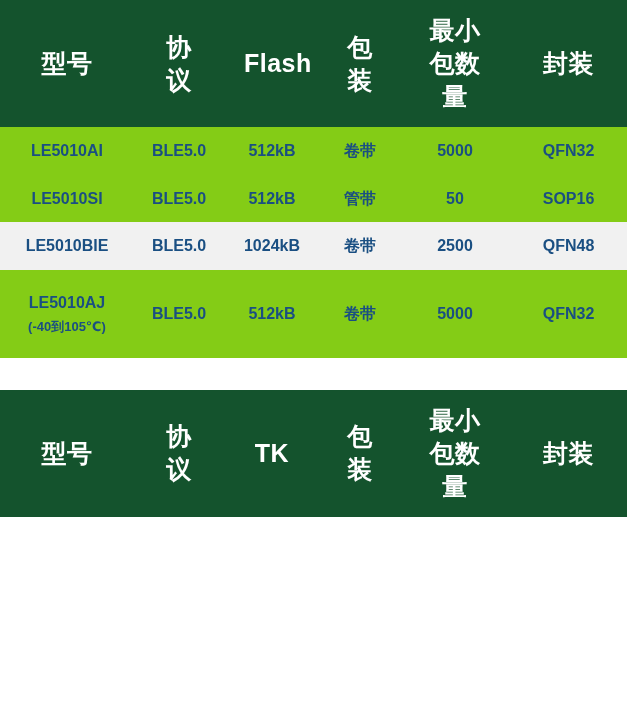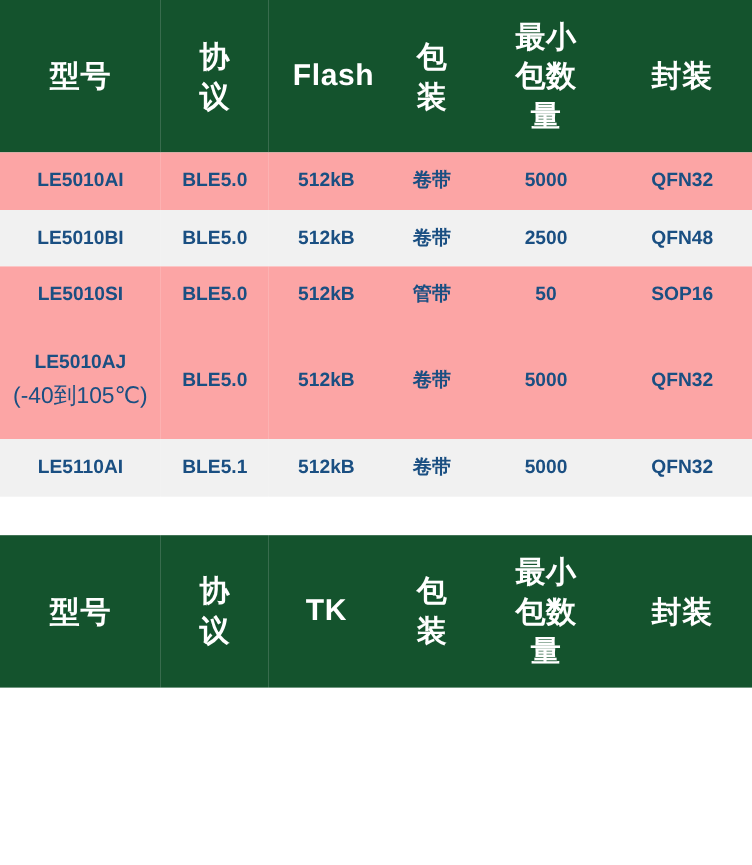--- a/index.html
+++ b/index.html
@@ -45,32 +45,32 @@
   table.spec tbody td {
     font-size: 16px;
     font-weight: bold;
     text-align: center;
     color: #1a4f82;
     padding: 13px 2px;
     border: none;
     line-height: 1.35;
   }
   table.spec tbody tr.odd td {
-    background: #fca5a5;
+    background: #84cc16;
   }
   table.spec tbody tr.even td {
     background: #f1f1f1;
   }
   table.spec tbody tr.tall td {
     padding: 22px 2px;
   }
   .sub {
     display: block;
-    font-size: 19px;
-    font-weight: normal;
+    font-size: 13px;
+    font-weight: bold;
     margin-top: 5px;
   }
   .gap {
     height: 32px;
     background: #ffffff;
   }
 </style>
 </head>
 <body>
 
@@ -97,50 +97,42 @@
     </thead>
     <tbody>
       <tr class="odd">
         <td>LE5010AI</td>
         <td>BLE5.0</td>
         <td>512kB</td>
         <td>卷带</td>
         <td>5000</td>
         <td>QFN32</td>
       </tr>
-      <tr class="even">
-        <td>LE5010BI</td>
-        <td>BLE5.0</td>
-        <td>512kB</td>
-        <td>卷带</td>
-        <td>2500</td>
-        <td>QFN48</td>
-      </tr>
       <tr class="odd">
         <td>LE5010SI</td>
         <td>BLE5.0</td>
         <td>512kB</td>
         <td>管带</td>
         <td>50</td>
         <td>SOP16</td>
       </tr>
+      <tr class="even">
+        <td>LE5010BIE</td>
+        <td>BLE5.0</td>
+        <td>1024kB</td>
+        <td>卷带</td>
+        <td>2500</td>
+        <td>QFN48</td>
+      </tr>
       <tr class="odd tall">
         <td>
           <span>LE5010AJ</span>
           <span class="sub">(-40到105℃)</span>
         </td>
         <td>BLE5.0</td>
-        <td>512kB</td>
-        <td>卷带</td>
-        <td>5000</td>
-        <td>QFN32</td>
-      </tr>
-      <tr class="even">
-        <td>LE5110AI</td>
-        <td>BLE5.1</td>
         <td>512kB</td>
         <td>卷带</td>
         <td>5000</td>
         <td>QFN32</td>
       </tr>
     </tbody>
   </table>
 
   <div class="gap"></div>
 

